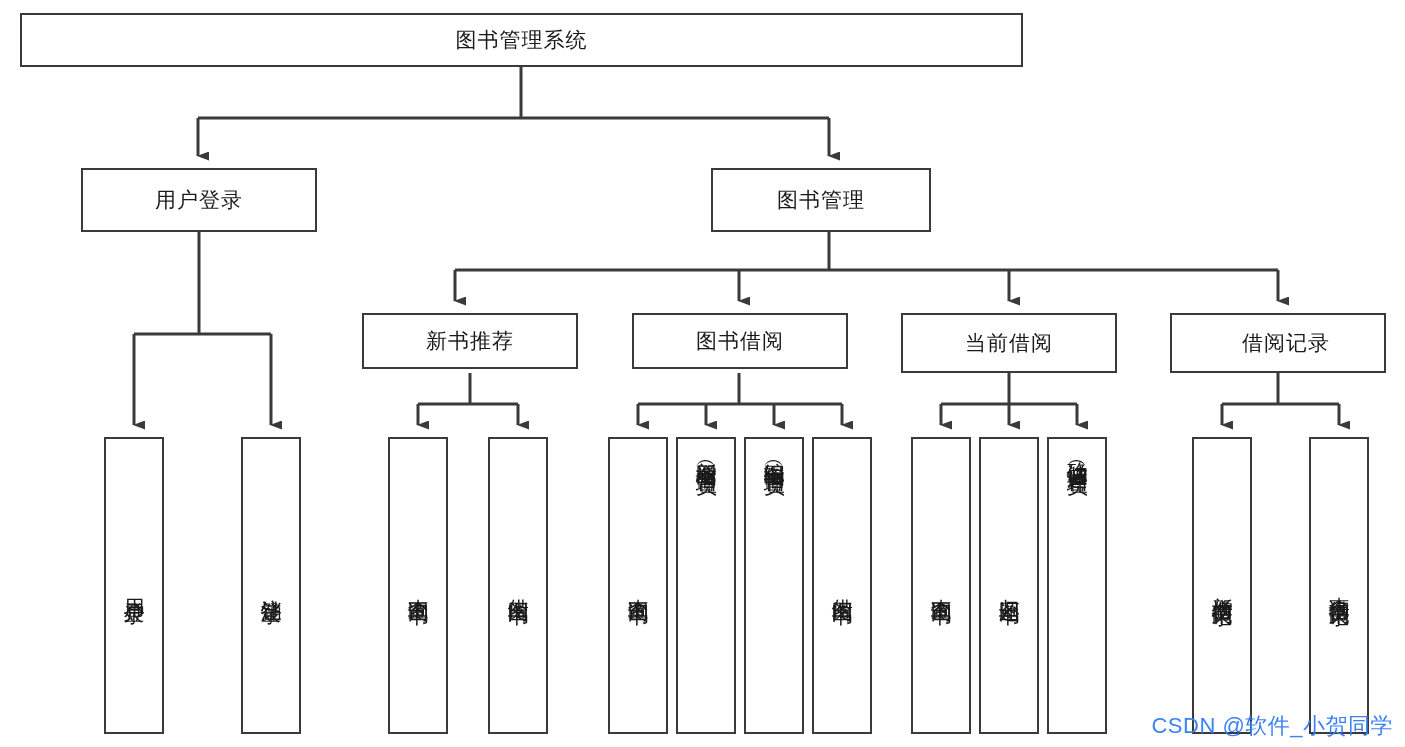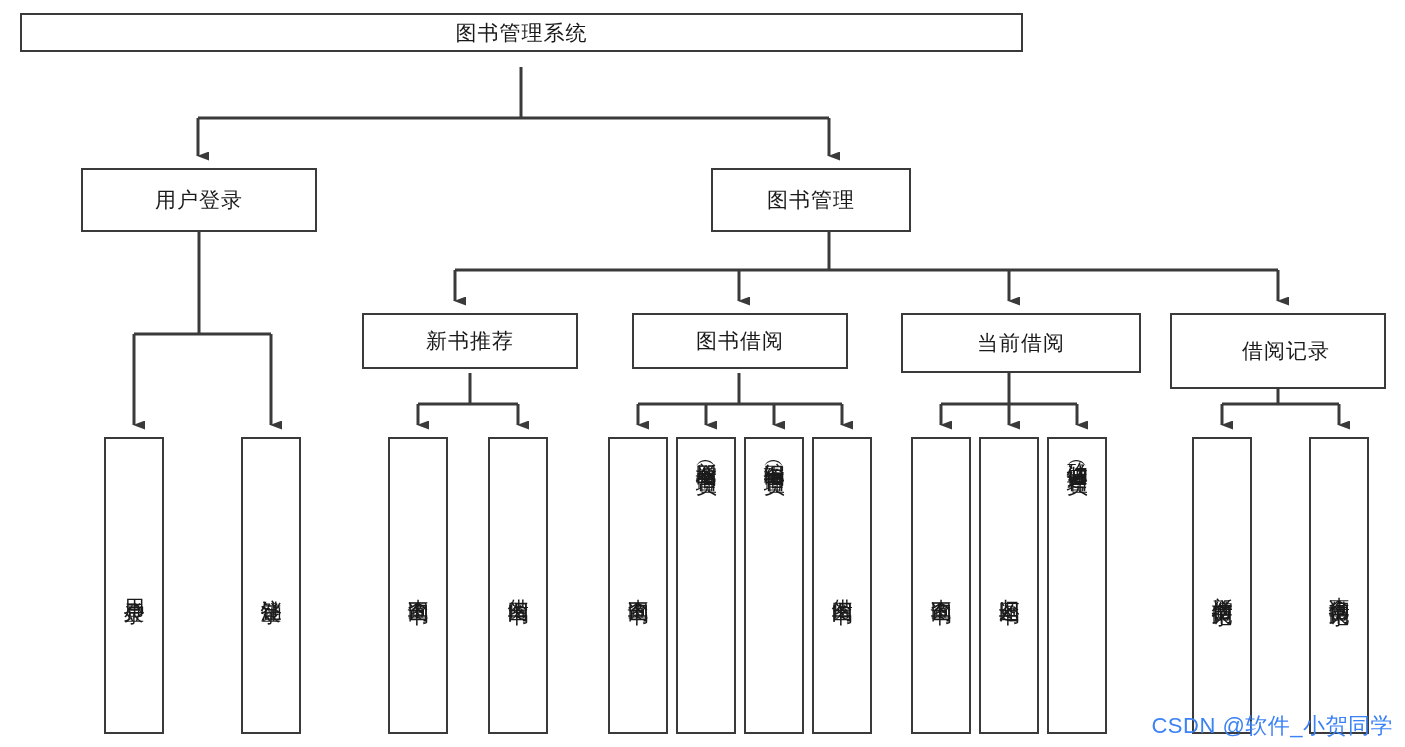--- a/index.html
+++ b/index.html
@@ -127,41 +127,41 @@
       <path d="M1009,404 L1009,425" marker-end="url(#arw)"></path>
       <path d="M1077,404 L1077,425" marker-end="url(#arw)"></path>
 
       <path d="M1278,373 L1278,404"></path>
       <path d="M1222,404 L1339,404"></path>
       <path d="M1222,404 L1222,425" marker-end="url(#arw)"></path>
       <path d="M1339,404 L1339,425" marker-end="url(#arw)"></path>
     </g>
   </svg>
 
-  <div class="node horiz" style="left:20px; top:13px; width:1003px; height:39px;">
+  <div class="node horiz" style="left:20px; top:13px; width:1003px; height:54px;">
     <span>图书管理系统</span>
   </div>
 
   <div class="node horiz" style="left:81px; top:168px; width:236px; height:64px;">
     <span>用户登录</span>
   </div>
-  <div class="node horiz" style="left:711px; top:168px; width:200px; height:64px;">
+  <div class="node horiz" style="left:711px; top:168px; width:220px; height:64px;">
     <span>图书管理</span>
   </div>
 
   <div class="node horiz" style="left:362px; top:313px; width:216px; height:56px;">
     <span>新书推荐</span>
   </div>
   <div class="node horiz" style="left:632px; top:313px; width:216px; height:56px;">
     <span>图书借阅</span>
   </div>
-  <div class="node horiz" style="left:901px; top:313px; width:240px; height:60px;">
+  <div class="node horiz" style="left:901px; top:313px; width:216px; height:60px;">
     <span>当前借阅</span>
   </div>
-  <div class="node horiz" style="left:1170px; top:313px; width:216px; height:76px;padding-left:16px;">
+  <div class="node horiz" style="left:1170px; top:313px; width:216px; height:60px;padding-left:16px;">
     <span>借阅记录</span>
   </div>
 
   <div class="node vert" style="left:104px; top:437px; width:60px; height:297px;">
     <span class="vcenter">
       <span class="vlabel">用户登录</span>
     </span>
   </div>
   <div class="node vert" style="left:241px; top:437px; width:60px; height:297px;">
     <span class="vcenter">

